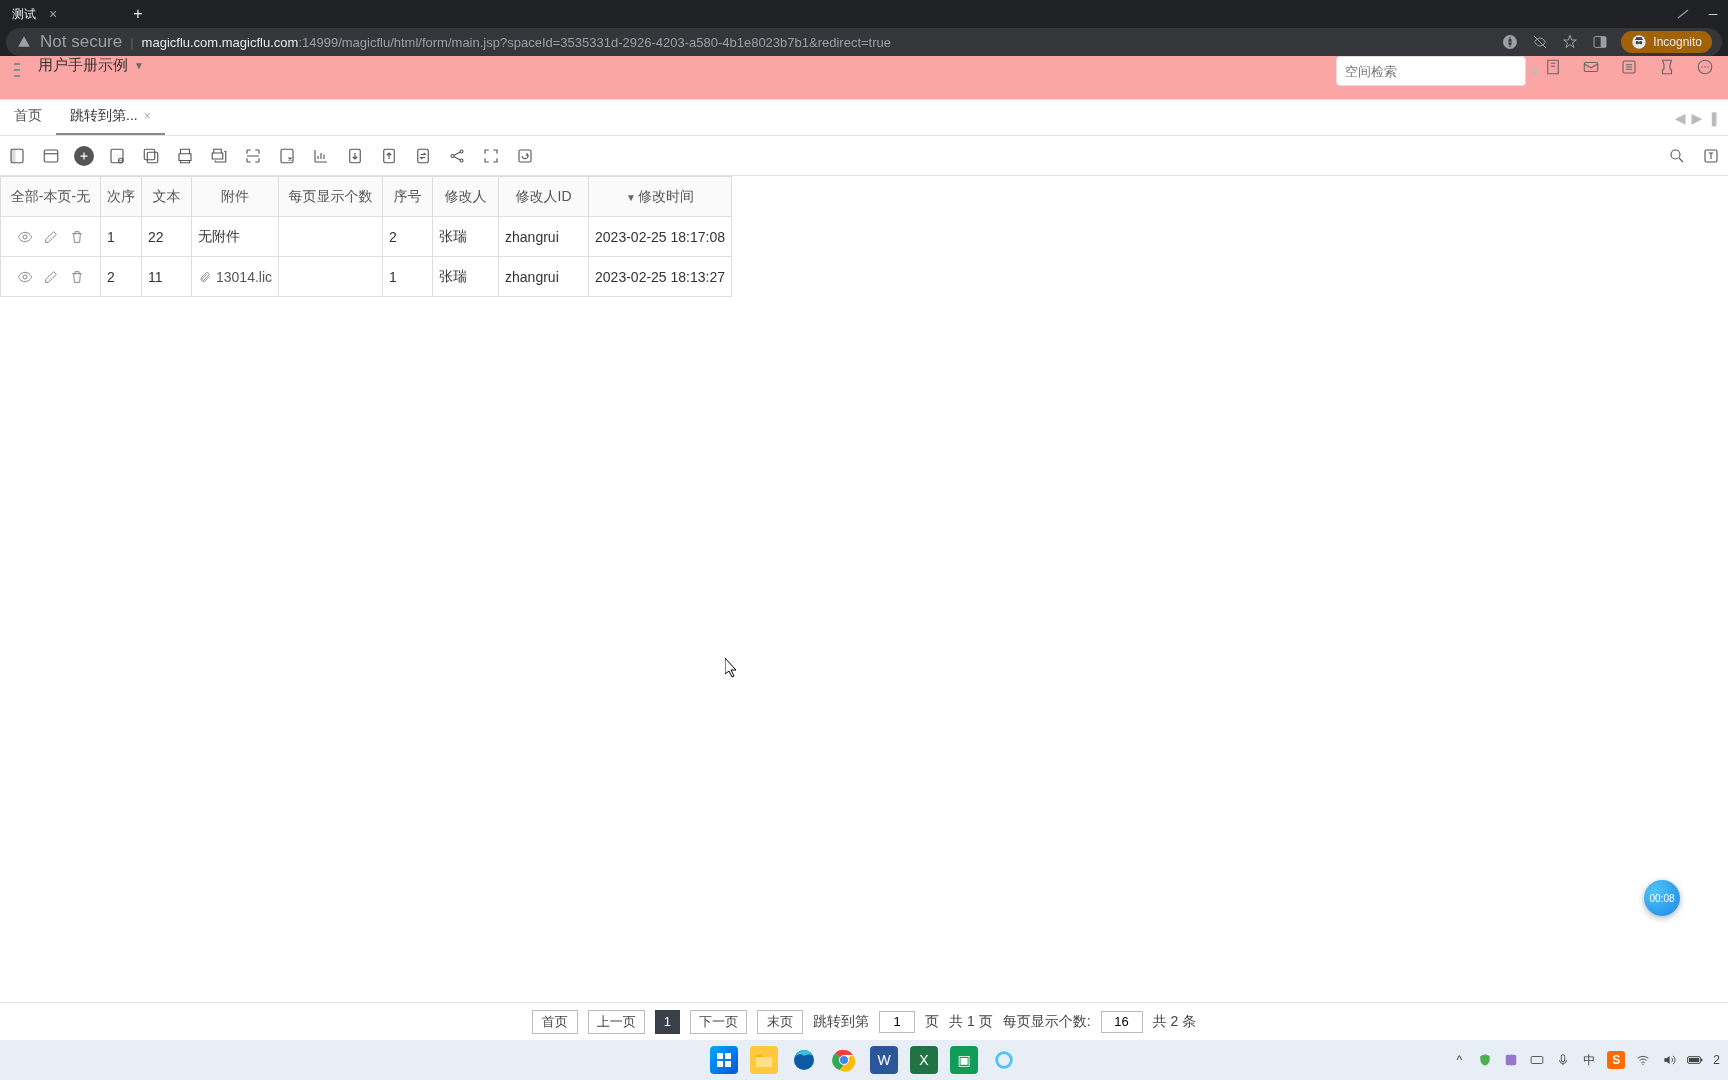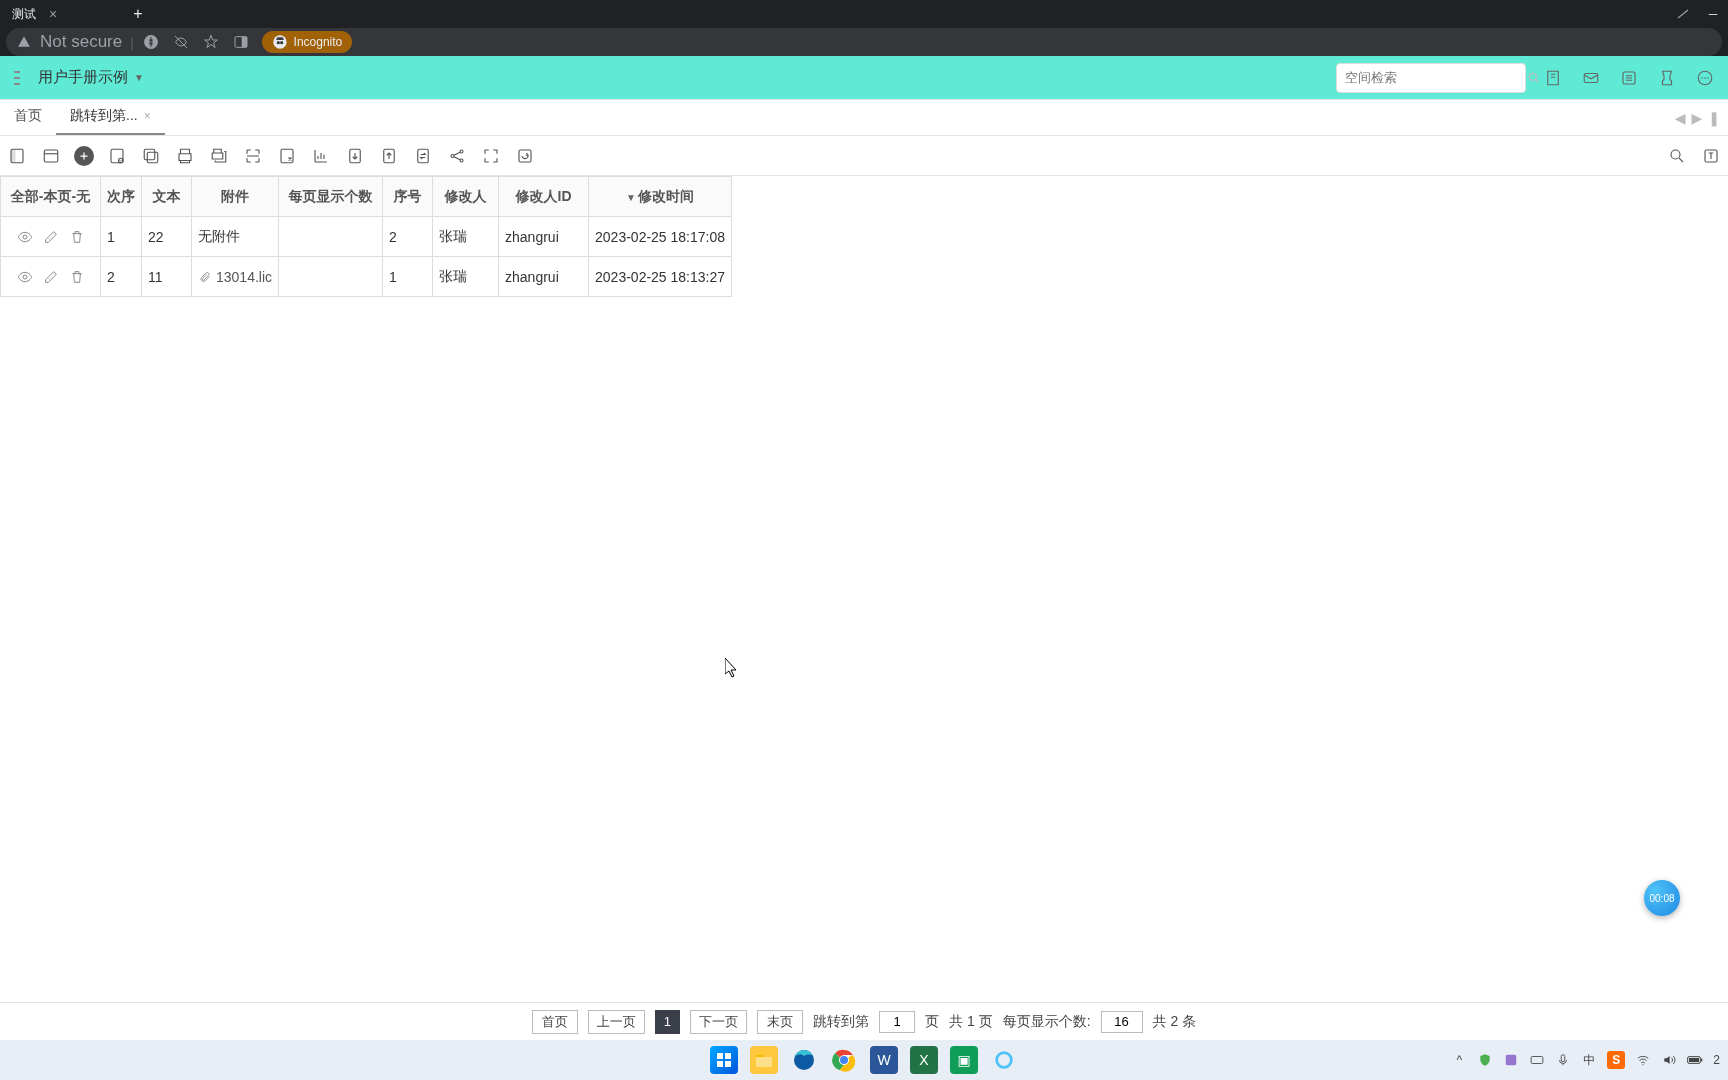--- a/index.html
+++ b/index.html
@@ -16,21 +16,21 @@
 .not-secure{color:#9aa0a6;font-size:17px}
 .addr-sep{color:#5f6368}
 .addr-url{flex:1;color:#9aa0a6;white-space:nowrap;overflow:hidden}
 .addr-url .host{color:#e8eaed}
 .addr-actions{display:flex;gap:12px;align-items:center}
 .addr-act{width:18px;height:18px;display:flex;align-items:center;justify-content:center;color:#9aa0a6;cursor:pointer}
 .incognito-badge{display:flex;align-items:center;gap:6px;background:#a16207;padding:3px 10px;border-radius:12px;font-size:12px;color:#e8eaed}
 .win-ctrls{position:absolute;top:0;right:0;display:flex;height:28px}
 .win-ctrl{width:30px;display:flex;align-items:center;justify-content:center;color:#e8eaed;cursor:pointer;font-size:12px}
 
-.app-header{height:44px;border-bottom:1px solid #e4e4e4;display:flex;align-items:center;padding:0 12px;gap:16px;background:#5eead4}
+.app-header{height:44px;border-bottom:1px solid #e4e4e4;display:flex;align-items:flex-start;padding:0 12px;gap:16px;background:#fca5a5}
 .app-menu-handle{width:10px;height:28px;display:flex;align-items:center;justify-content:center;color:#666;cursor:pointer}
 .space-name{font-size:15px;color:#333;display:flex;align-items:center;gap:6px;cursor:pointer}
 .space-name .caret{font-size:10px;color:#666}
 .app-header-spacer{flex:1}
 .space-search{width:190px;height:30px;border:1px solid #ddd;border-radius:4px;display:flex;align-items:center;padding:0 8px;background:#fff;gap:6px}
 .space-search input{flex:1;border:none;outline:none;font-size:13px;background:transparent;color:#555}
 .space-search .sicon{color:#bbb}
 .hdr-icon{width:22px;height:22px;display:flex;align-items:center;justify-content:center;color:#666;cursor:pointer;font-size:16px}
 
 .page-tabs{height:36px;border-bottom:1px solid #e4e4e4;display:flex;align-items:flex-end;padding:0 0;background:#fff;position:relative}
@@ -41,21 +41,21 @@
 .pt-arrow{color:#bbb;font-size:14px;cursor:pointer}
 
 .toolbar{height:40px;border-bottom:1px solid #e4e4e4;display:flex;align-items:center;padding:0 6px;gap:12px;background:#fff}
 .tb-btn{width:22px;height:22px;display:flex;align-items:center;justify-content:center;color:#555;cursor:pointer}
 .tb-btn.dark{background:#555;color:#fff;border-radius:50%;width:20px;height:20px}
 .tb-spacer{flex:1}
 
 .data-area{height:calc(1080px - 56px - 44px - 36px - 40px - 38px - 40px);overflow:auto;background:#fff}
 .data-table{border-collapse:collapse;font-size:14px;color:#333}
 .data-table th,.data-table td{border:1px solid #ddd;height:40px;padding:0 6px;text-align:left;white-space:nowrap}
-.data-table th{background:#fafafa;font-weight:bold;text-align:center;color:#555}
+.data-table th{background:#fafafa;font-weight:normal;text-align:center;color:#555}
 .row-actions{display:flex;gap:8px;align-items:center;justify-content:center}
 .ra{width:18px;height:18px;display:flex;align-items:center;justify-content:center;color:#888;cursor:pointer;font-size:14px}
 .att-link{display:flex;align-items:center;gap:4px;color:#555;cursor:pointer}
 .att-ico{width:14px;height:14px;display:flex;align-items:center;justify-content:center;color:#999}
 .sort-ind{font-size:10px;color:#666;margin-right:2px}
 
 .pagination-bar{height:38px;border-top:1px solid #e4e4e4;display:flex;align-items:center;justify-content:center;gap:10px;font-size:14px;color:#444;background:#fff}
 .pg-btn{height:24px;min-width:46px;border:1px solid #bbb;background:#fff;display:flex;align-items:center;justify-content:center;cursor:pointer;font-size:13px;padding:0 8px}
 .pg-btn.current{background:#3b3f4a;color:#fff;border-color:#3b3f4a;min-width:24px}
 .pg-input{width:36px;height:22px;border:1px solid #bbb;text-align:center;font-size:13px}
@@ -90,20 +90,23 @@
     </div>
   </div>
   <div class="addr-row">
     <span class="addr-icon">
       <svg width="14" height="14" viewBox="0 0 24 24">
           <path fill="#9aa0a6" d="M12 2 L22 20 H2 Z M11 9h2v5h-2zm0 6h2v2h-2z"></path>
         </svg>
     </span>
     <span class="not-secure">Not secure</span>
     <span class="addr-sep">|</span>
+    <span class="addr-url">
+      <span class="host">magicflu.com.magicflu.com</span><span>:14999/magicflu/html/form/main.jsp?spaceId=3535331d-2926-4203-a580-4b1e8023b7b1&amp;redirect=true</span>
+    </span>
     <div class="addr-actions">
       <span class="addr-act">
           <svg width="16" height="16" viewBox="0 0 24 24">
             <path fill="#9aa0a6" d="M12 2a10 10 0 100 20 10 10 0 000-20zm0 2c1 0 3 3 3 8s-2 8-3 8-3-3-3-8 2-8 3-8zM3 12h18M5 7h14M5 17h14" stroke="#9aa0a6" stroke-width="1"></path>
           </svg>
         </span>
       <span class="addr-act">
           <svg width="16" height="16" viewBox="0 0 24 24">
             <path fill="none" stroke="#9aa0a6" stroke-width="1.5" d="M3 3l18 18M4 12s3-6 8-6 8 6 8 6-3 6-8 6-8-6-8-6z"></path>
           </svg>

